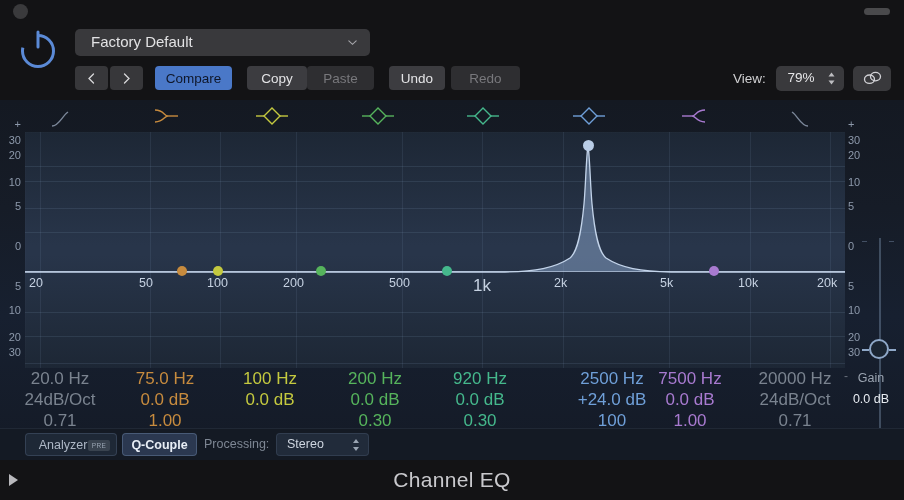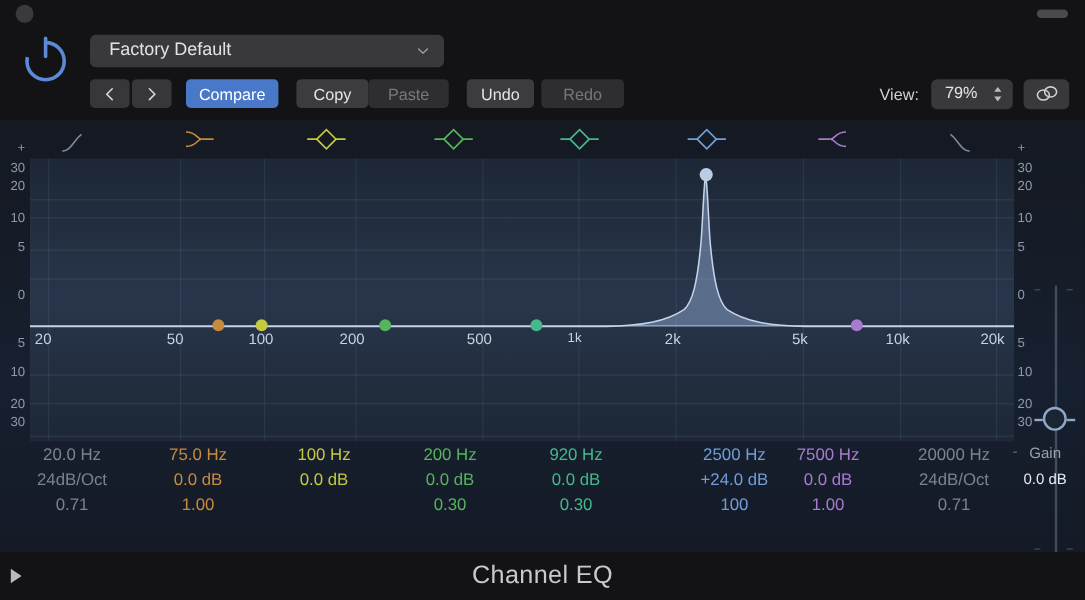--- a/index.html
+++ b/index.html
@@ -25,21 +25,21 @@
   .preset{position:absolute;left:75px;top:29px;width:295px;height:27px;
     background:#39393c;border-radius:5px;}
   .preset-label{position:absolute;left:16px;top:4px;font-size:15px;color:#e2e2e4;}
   .preset-chev{position:absolute;right:12px;top:8px;width:11px;height:11px;}
 
   .btnrow{position:absolute;left:75px;top:66px;height:24px;}
   .btn{position:absolute;top:0;height:24px;border-radius:4px;background:#37373a;
     color:#e4e4e6;font-size:13.5px;display:flex;align-items:center;justify-content:center;
     box-sizing:border-box;}
   .btn.dim{color:#78787c;background:#2e2e31;}
-  .btn.active{background:#4a78c8;color:#ffffff;}
+  .btn.active{background:#4a78c8;color:#0f172a;}
   .btn.lite{background:#3c3c40;}
   .arrowbtn{width:33px;}
   .arrowbtn svg{display:block;}
 
   .viewlbl{position:absolute;left:733px;top:71px;font-size:13.5px;color:#d0d0d2;}
   .viewbox{position:absolute;left:776px;top:66px;width:68px;height:25px;border-radius:5px;
     background:#39393c;}
   .viewval{position:absolute;left:0;top:4px;width:50px;text-align:center;font-size:13.5px;color:#e6e6e8;}
   .stepper{position:absolute;right:8px;top:5px;width:9px;height:15px;}
   .linkbtn{position:absolute;left:853px;top:66px;width:38px;height:25px;border-radius:5px;
@@ -75,21 +75,21 @@
   .gainslider{position:absolute;left:879px;top:138px;width:1.5px;height:224px;
     background:rgba(150,175,205,.33);}
   .gainknob{position:absolute;left:869px;top:239px;width:20px;height:20px;border-radius:50%;
     border:2px solid #8fa8c8;box-sizing:border-box;background:#1b2532;}
   .gainknob:before,.gainknob:after{content:"";position:absolute;top:8px;width:7px;height:1.5px;
     background:#8fa8c8;}
   .gainknob:before{left:-9px;} .gainknob:after{right:-9px;}
   .gaintick{position:absolute;width:5px;height:1px;background:rgba(150,175,205,.35);}
 
   
-  .bandcol{position:absolute;top:268px;width:104px;text-align:center;font-size:14px;line-height:21px;}
+  .bandcol{position:absolute;top:268px;width:104px;text-align:center;font-size:17px;line-height:21px;}
   .bandcol div{white-space:nowrap;}
   .gaincol{position:absolute;left:840px;top:268px;width:62px;text-align:center;font-size:12.5px;line-height:21px;}
   .gaincol .lbl{color:#9aa3b0;}
   .gaincol .val{color:#e8ecf2;}
   .gaincol .tinydash{position:absolute;left:4px;top:-2px;color:#69707c;font-size:12px;}
 
   
   .ctrlstrip{position:absolute;left:0;top:428px;width:904px;height:32px;
     background:#141a24;border-top:1px solid rgba(120,145,180,.12);}
   .cbtn{position:absolute;top:4px;height:23px;border-radius:4px;box-sizing:border-box;
@@ -292,21 +292,21 @@
                  C596 136 616 139.5 646 140 L820 140" fill="none" stroke="#c3d4ea" stroke-width="1.3"></path>
       </svg>
 
       <div class="zeroline" style="top:139px;"></div>
 
       <div style="position:absolute;left:4px;top:144px;font-size:12.5px;color:#c6d2e2;">20</div>
       <div style="position:absolute;left:114px;top:144px;font-size:12.5px;color:#c6d2e2;">50</div>
       <div style="position:absolute;left:182px;top:144px;font-size:12.5px;color:#c6d2e2;">100</div>
       <div style="position:absolute;left:258px;top:144px;font-size:12.5px;color:#c6d2e2;">200</div>
       <div style="position:absolute;left:364px;top:144px;font-size:12.5px;color:#c6d2e2;">500</div>
-      <div style="position:absolute;left:448px;top:144px;font-size:11px;color:#c6d2e2;">1k</div>
+      <div style="position:absolute;left:448px;top:144px;font-size:17px;color:#c6d2e2;">1k</div>
       <div style="position:absolute;left:529px;top:144px;font-size:12.5px;color:#c6d2e2;">2k</div>
       <div style="position:absolute;left:635px;top:144px;font-size:12.5px;color:#c6d2e2;">5k</div>
       <div style="position:absolute;left:713px;top:144px;font-size:12.5px;color:#c6d2e2;">10k</div>
       <div style="position:absolute;left:792px;top:144px;font-size:12.5px;color:#c6d2e2;">20k</div>
 
       <div class="dot" style="left:152px;top:134px;background:#c78b3e;"></div>
       <div class="dot" style="left:188px;top:134px;background:#c4c93f;"></div>
       <div class="dot" style="left:291px;top:134px;background:#56b45c;"></div>
       <div class="dot" style="left:417px;top:134px;background:#45b88c;"></div>
       <div class="dot" style="left:558px;top:8px;width:11px;height:11px;background:#b9cde6;"></div>
@@ -353,19 +353,34 @@
       <div>0.71</div>
     </div>
 
     <div class="gaincol">
       <div class="tinydash">-</div>
       <div class="lbl">Gain</div>
       <div class="val">0.0 dB</div>
     </div>
   </div>
 
+  <div class="ctrlstrip">
+    <div class="cbtn analyzer">
+      <span style="margin-right:16px;">Analyzer</span>
+      <span class="prebadge">PRE</span>
+    </div>
+    <div class="cbtn qcouple">Q-Couple</div>
+    <div class="proclbl">Processing:</div>
+    <div class="procsel">
+      <div class="procval">Stereo</div>
+      <svg class="procarrows" viewBox="0 0 8 14">
+        <path d="M4 1 L7 5 L1 5 Z" fill="#9aa5b3"></path>
+        <path d="M4 13 L7 9 L1 9 Z" fill="#9aa5b3"></path>
+      </svg>
+    </div>
+  </div>
 
   <div class="footer">
     <div class="foot-tri"></div>
     <div class="foot-title">Channel EQ</div>
   </div>
 
 </div>
 
 </body></html>

